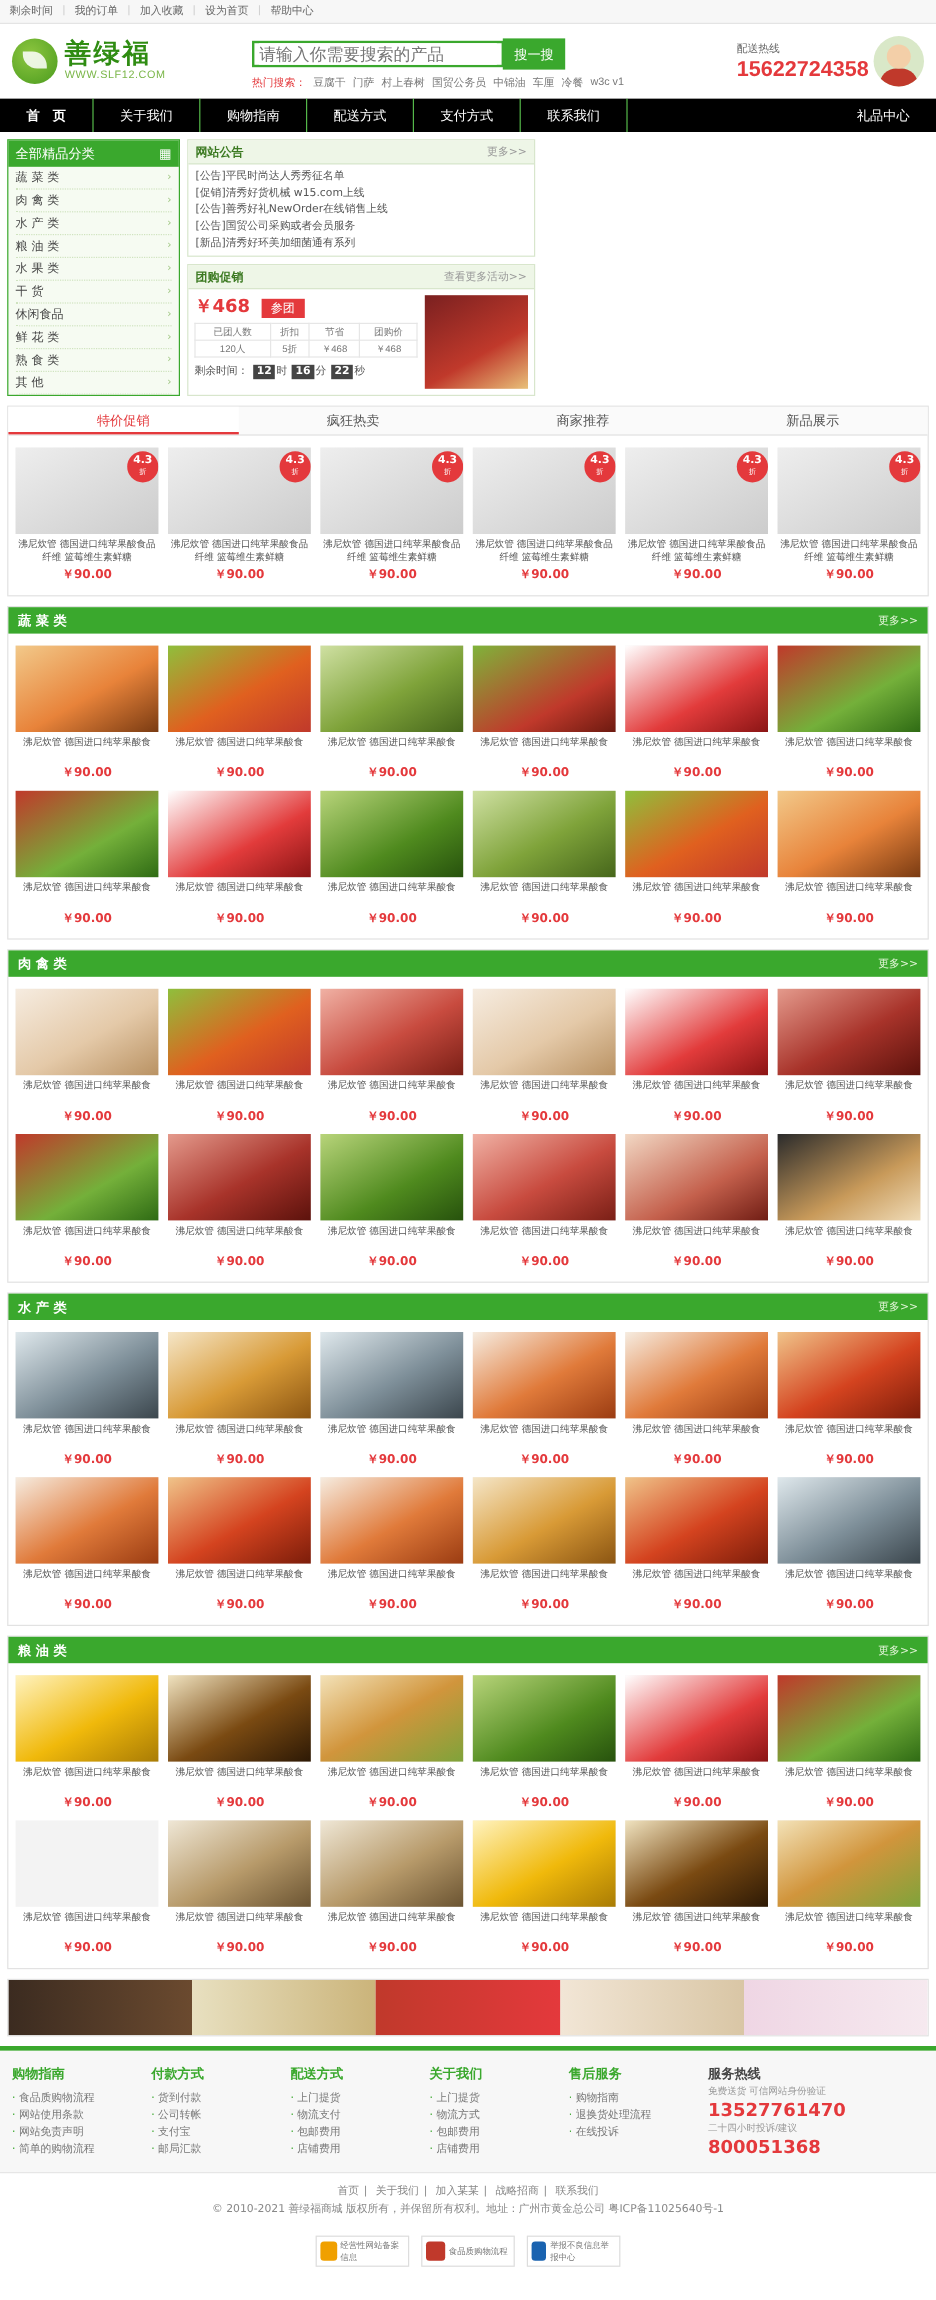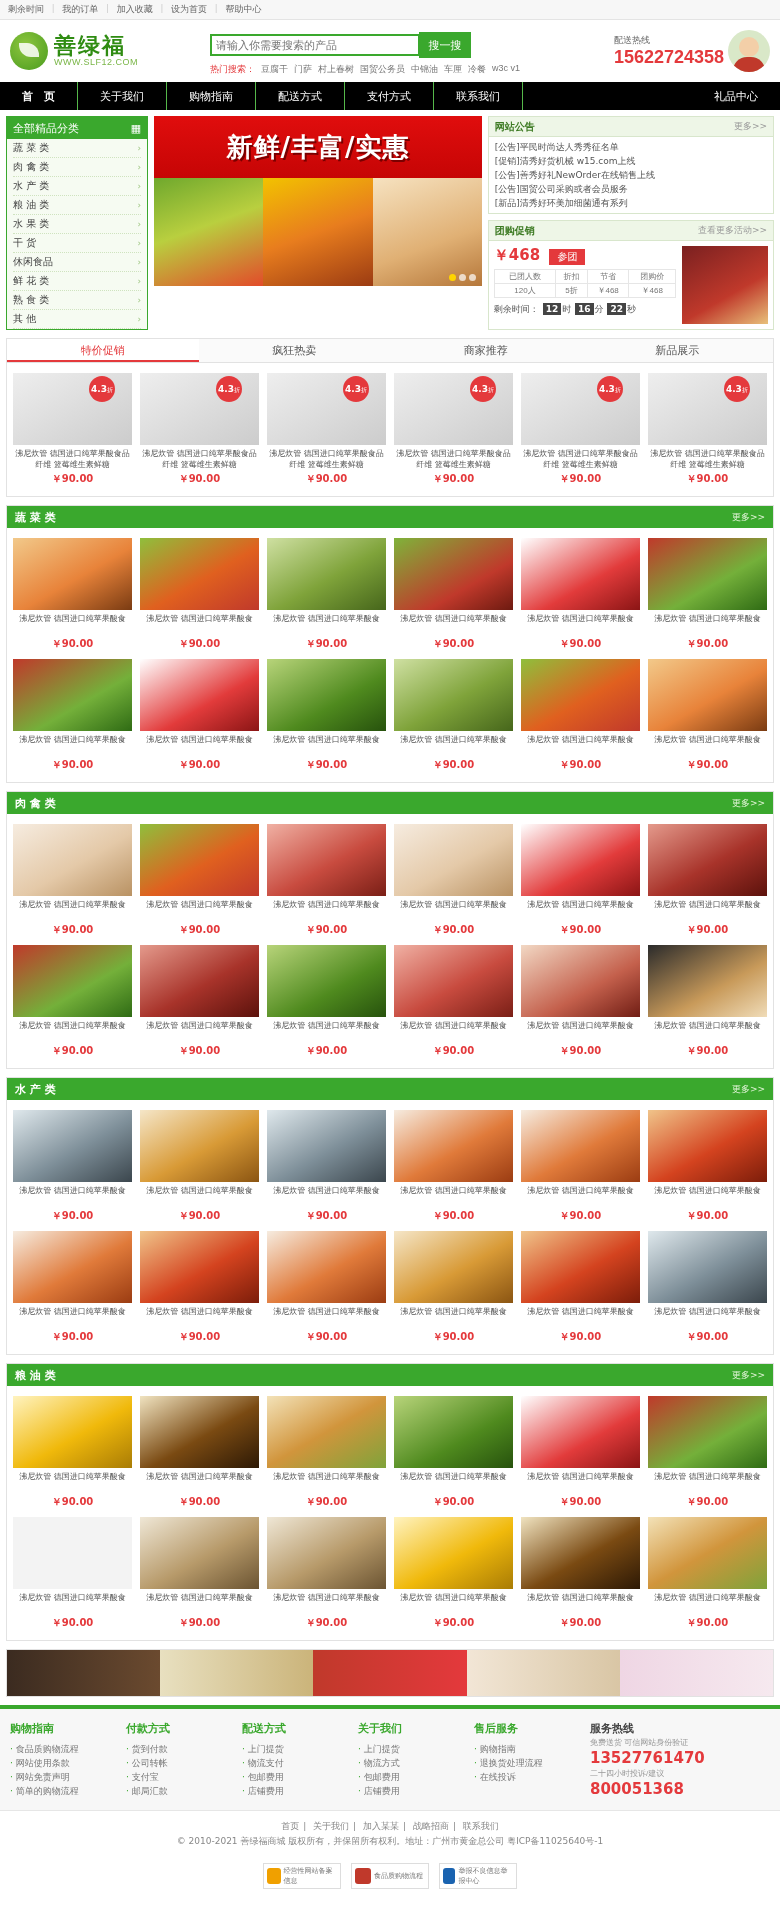--- a/index.html
+++ b/index.html
@@ -60,21 +60,21 @@
   .search-area { flex: 1; padding-top: 6px; }
   .search-row { display: flex; align-items: center; }
   .search-box {
     width: 210px; height: 22px;
     border: 2px solid #3aa82d; background: #fff;
     display: flex; align-items: center;
     padding: 0 4px;
   }
   .search-box input {
     border: 0; outline: 0; width: 100%; height: 100%;
-    font-size: 11px; color: #999;
+    font-size: 14px; color: #999;
     font-family: "Liberation Sans", sans-serif;
   }
   .search-btn {
     width: 52px; height: 26px; background: #3aa82d; color: #fff;
     border: 0; font-size: 11px; cursor: pointer; margin-left: -1px;
     font-family: "DejaVu Sans", sans-serif;
   }
   .hotwords {
     font-size: 9px; color: #888; margin-top: 5px;
     display: flex; gap: 6px; flex-wrap: wrap;
@@ -224,24 +224,24 @@
   .card .name {
     font-size: 8px; color: #555; line-height: 11px; height: 22px;
     overflow: hidden;
     font-family: "DejaVu Sans", sans-serif;
   }
   .card .price {
     font-size: 10px; color: #e4393c; font-weight: bold; margin-top: 2px;
     font-family: "DejaVu Sans", sans-serif;
   }
   .badge {
-    position: absolute; right: 17px; top: 3px; width: 26px; height: 26px;
+    position: absolute; right: 0; top: 3px; width: 26px; height: 26px;
     border-radius: 50%; background: #e4393c; color: #fff;
     font-size: 9px; font-weight: bold; display: flex;
-    align-items: center; justify-content: center; flex-direction: row;
+    align-items: center; justify-content: center; flex-direction: column;
     line-height: 9px;
     font-family: "DejaVu Sans", sans-serif;
   }
   .badge small { font-size: 6px; font-weight: normal; }
 
   
   .section { margin: 8px 6px 0; border: 1px solid #e2e2e2; }
   .sec-head {
     height: 22px; background: #3aa82d; color: #fff;
     display: flex; align-items: center; justify-content: space-between;
@@ -411,33 +411,20 @@
             <span>熟 食 类</span>
             <span class="arr">›</span>
           </li>
         <li>
             <span>其  他</span>
             <span class="arr">›</span>
           </li>
       </ul>
     </div>
 
-    <div class="banner">
-      <div class="banner-top">新鲜/丰富/实惠</div>
-      <div class="banner-imgs">
-        <div class="bi1"></div>
-        <div class="bi2"></div>
-        <div class="bi3"></div>
-      </div>
-      <div class="banner-dots">
-        <i class="on"></i>
-        <i></i>
-        <i></i>
-      </div>
-    </div>
 
     <div class="rightcol">
       <div class="panel">
         <div class="panel-head">
           <span>网站公告</span>
           <span class="more">更多&gt;&gt;</span>
         </div>
         <ul class="notice">
           <li>[公告]平民时尚达人秀秀征名单</li>
           <li>[促销]清秀好货机械 w15.com上线</li>

